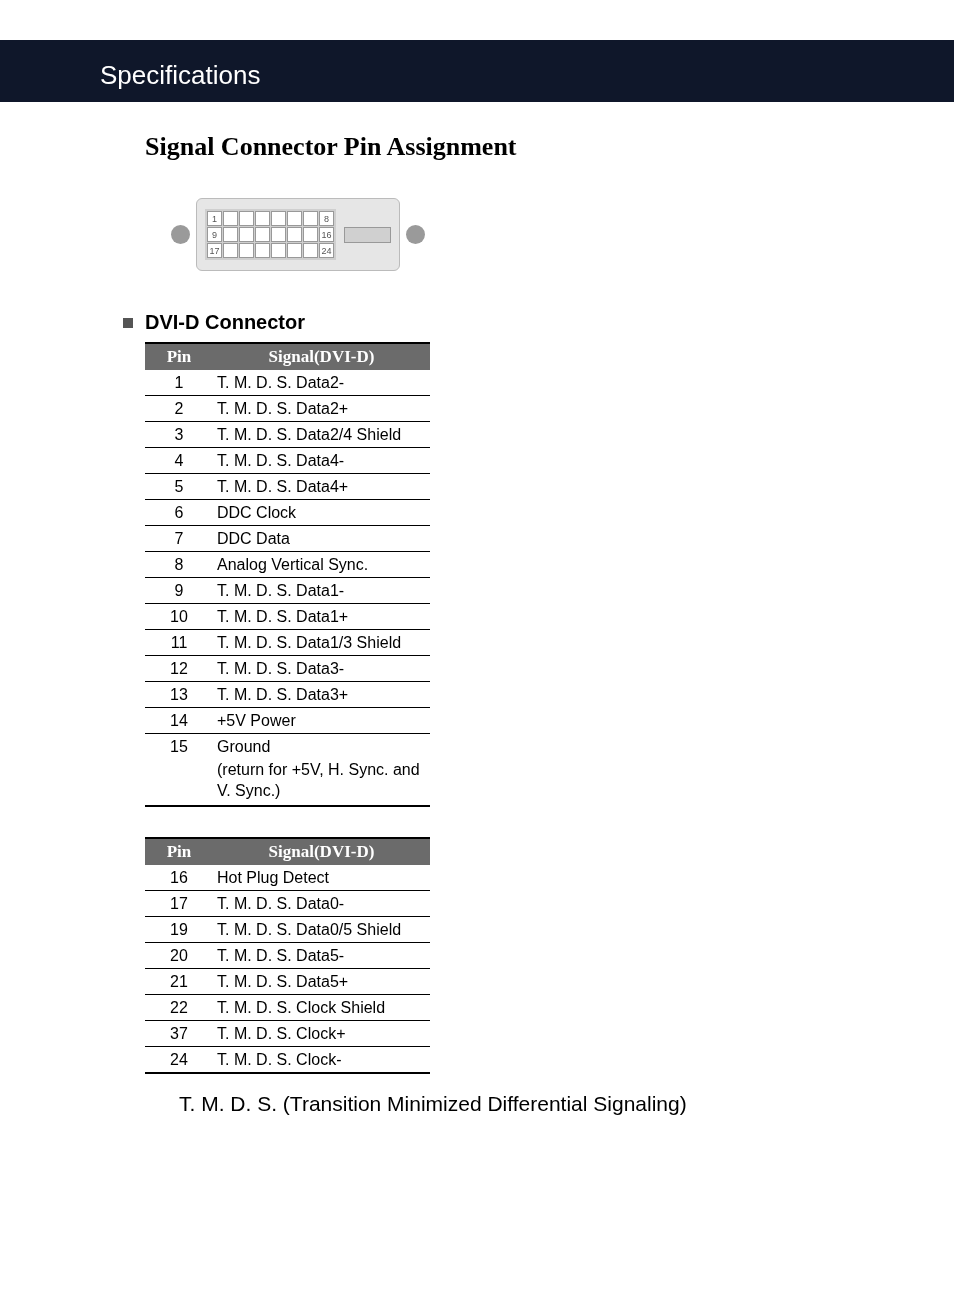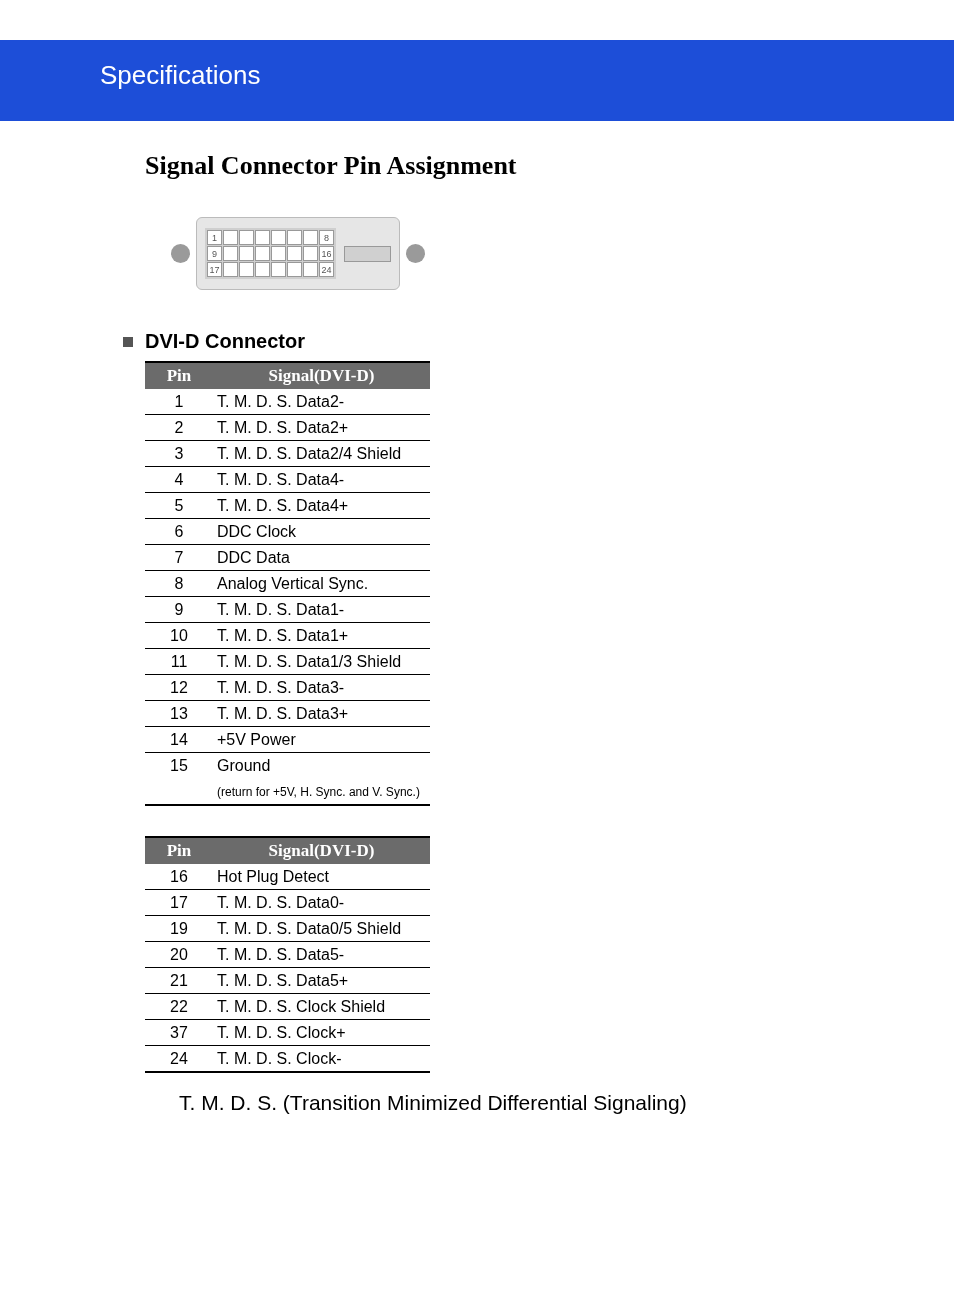--- a/index.html
+++ b/index.html
@@ -3,23 +3,23 @@
 <meta charset="utf-8">
 <style>
   body {
     font-family: Arial, Helvetica, sans-serif;
     margin: 0;
     padding: 0;
     background: #fff;
     width: 954px;
   }
   .header-bar {
-    background: #1d4ed8;
+    background: #0f172a;
     color: #fff;
-    padding: 20px 0 30px 100px;
+    padding: 20px 0 11px 100px;
     margin-top: 40px;
     font-size: 26px;
     font-weight: normal;
   }
   .content {
     padding: 30px 48px 40px 145px;
   }
   .title {
     font-family: Georgia, 'Times New Roman', serif;
     font-weight: bold;
@@ -112,24 +112,24 @@
     vertical-align: top;
   }
   table.pin-table td.pin-num {
     text-align: center;
     width: 60px;
   }
   table.pin-table tr:last-child td {
     border-bottom: 2px solid #000;
   }
   .sub-note {
-    font-size: 12px;
+    font-size: 16px;
     display: block;
     line-height: 1.3;
-    margin-top: 10px;
+    margin-top: 4px;
   }
   .footnote {
     font-size: 21px;
     margin: 18px 0 0 34px;
   }
   .page-num-wrap {
     text-align: center;
     margin-top: 400px;
   }
   .page-badge {

